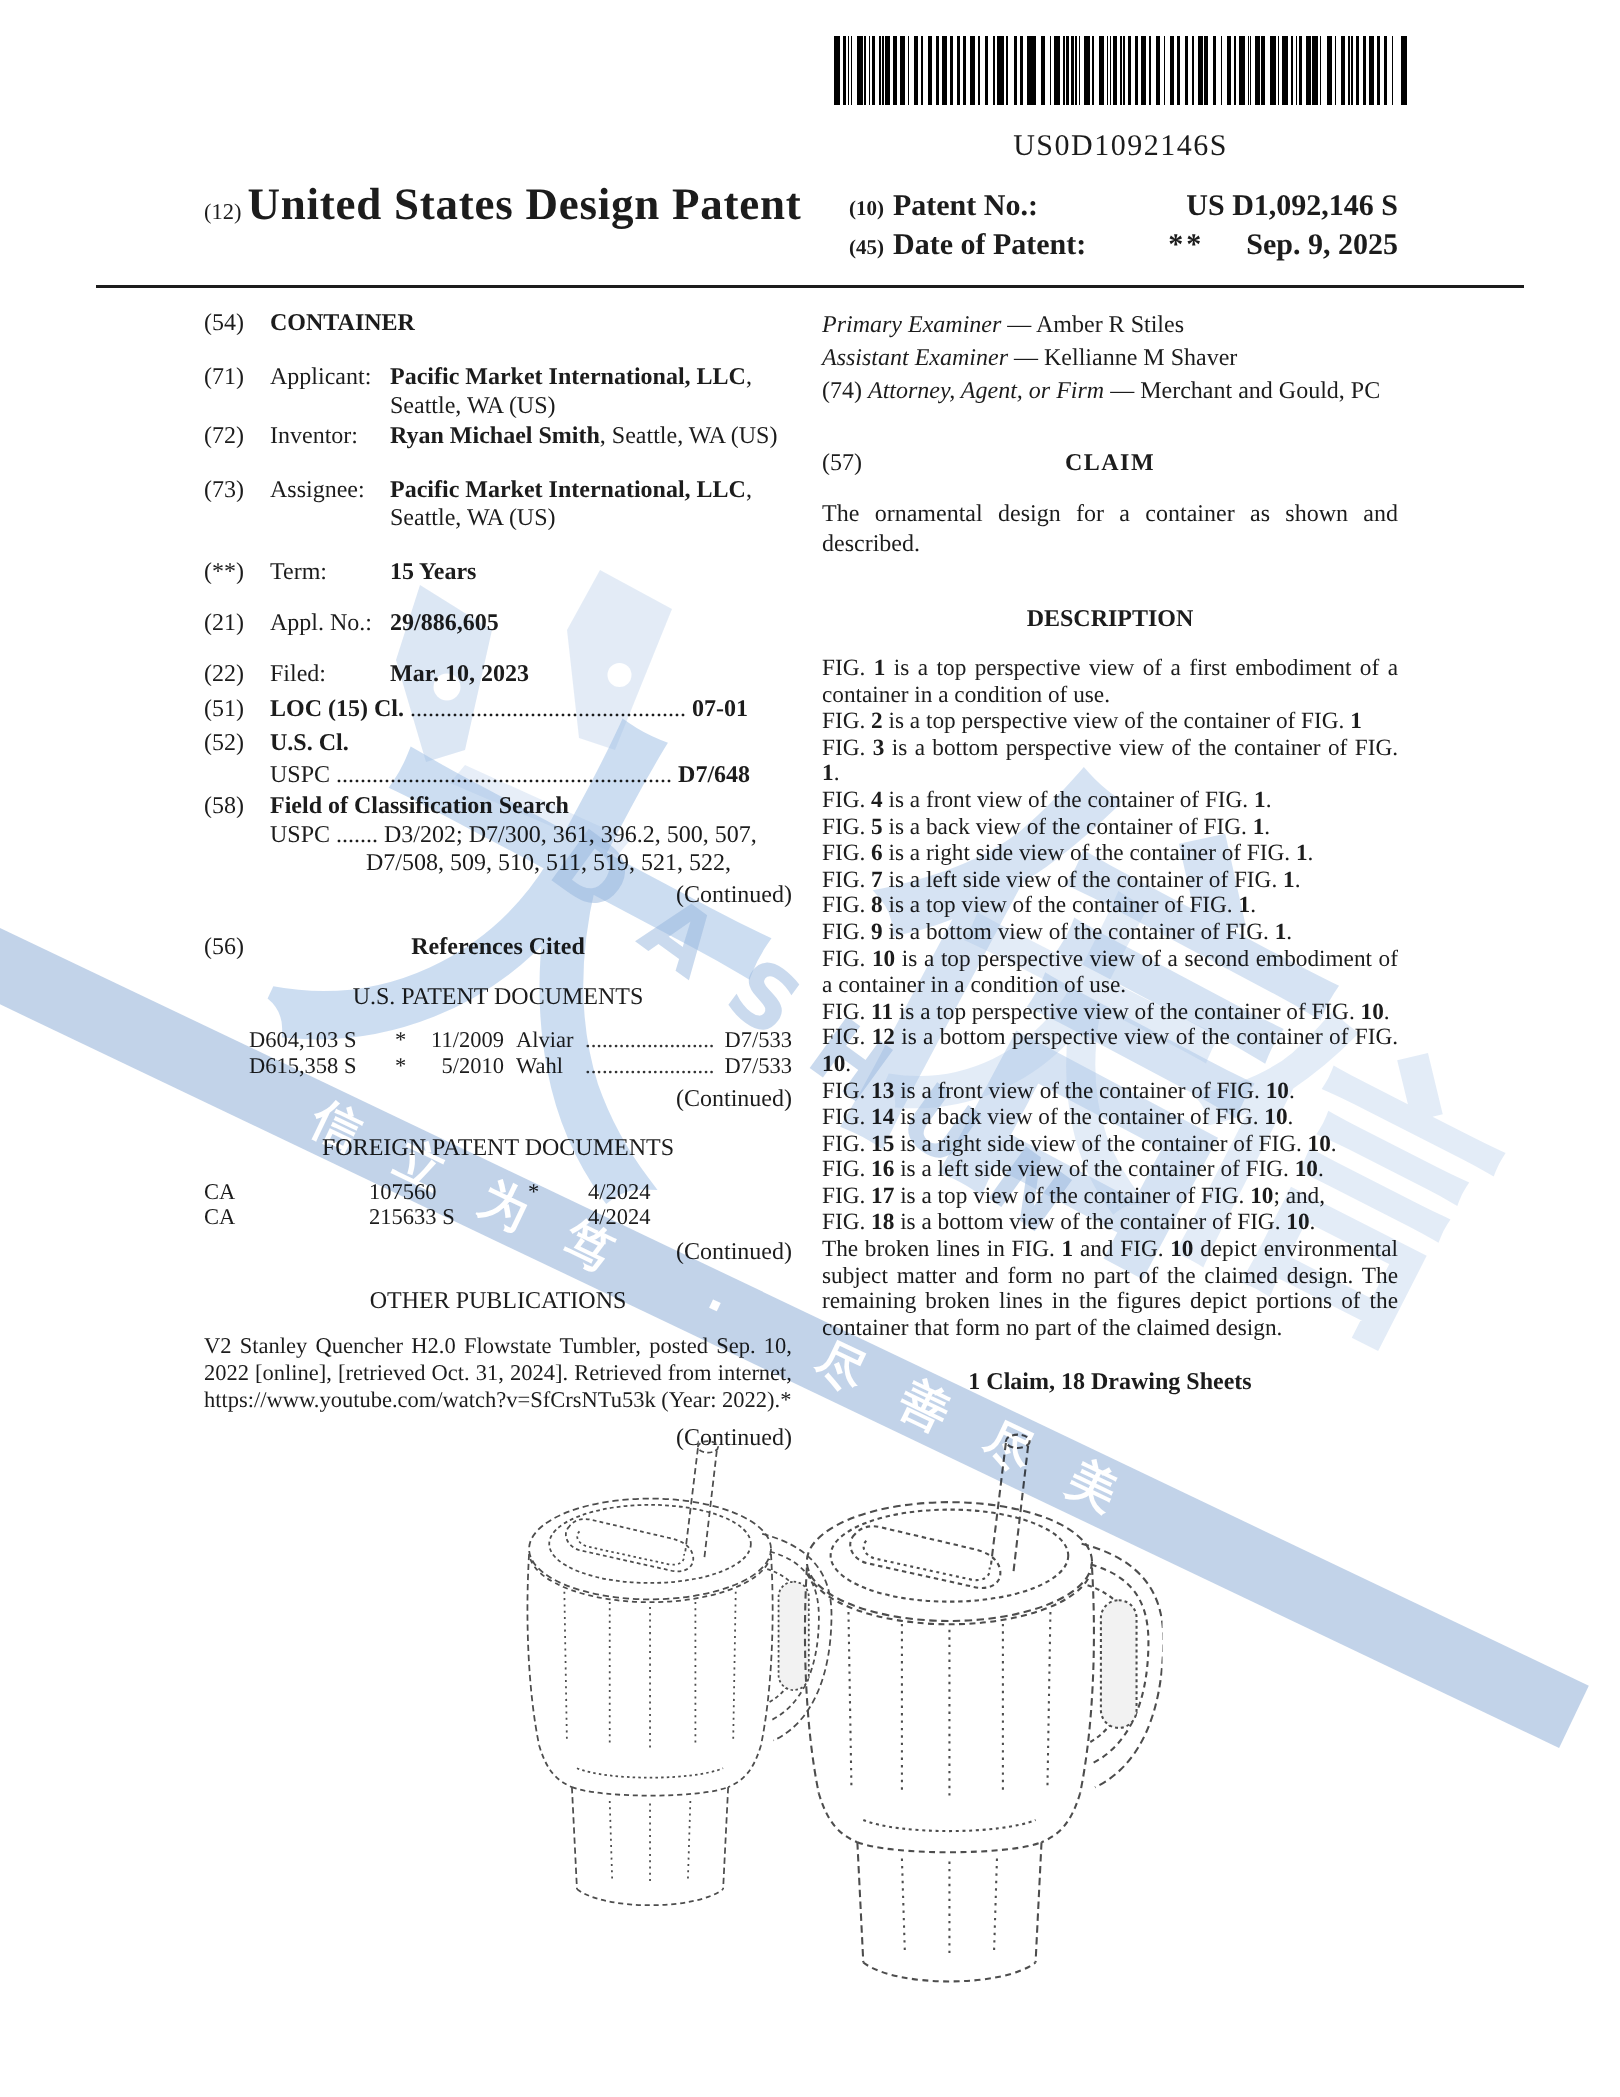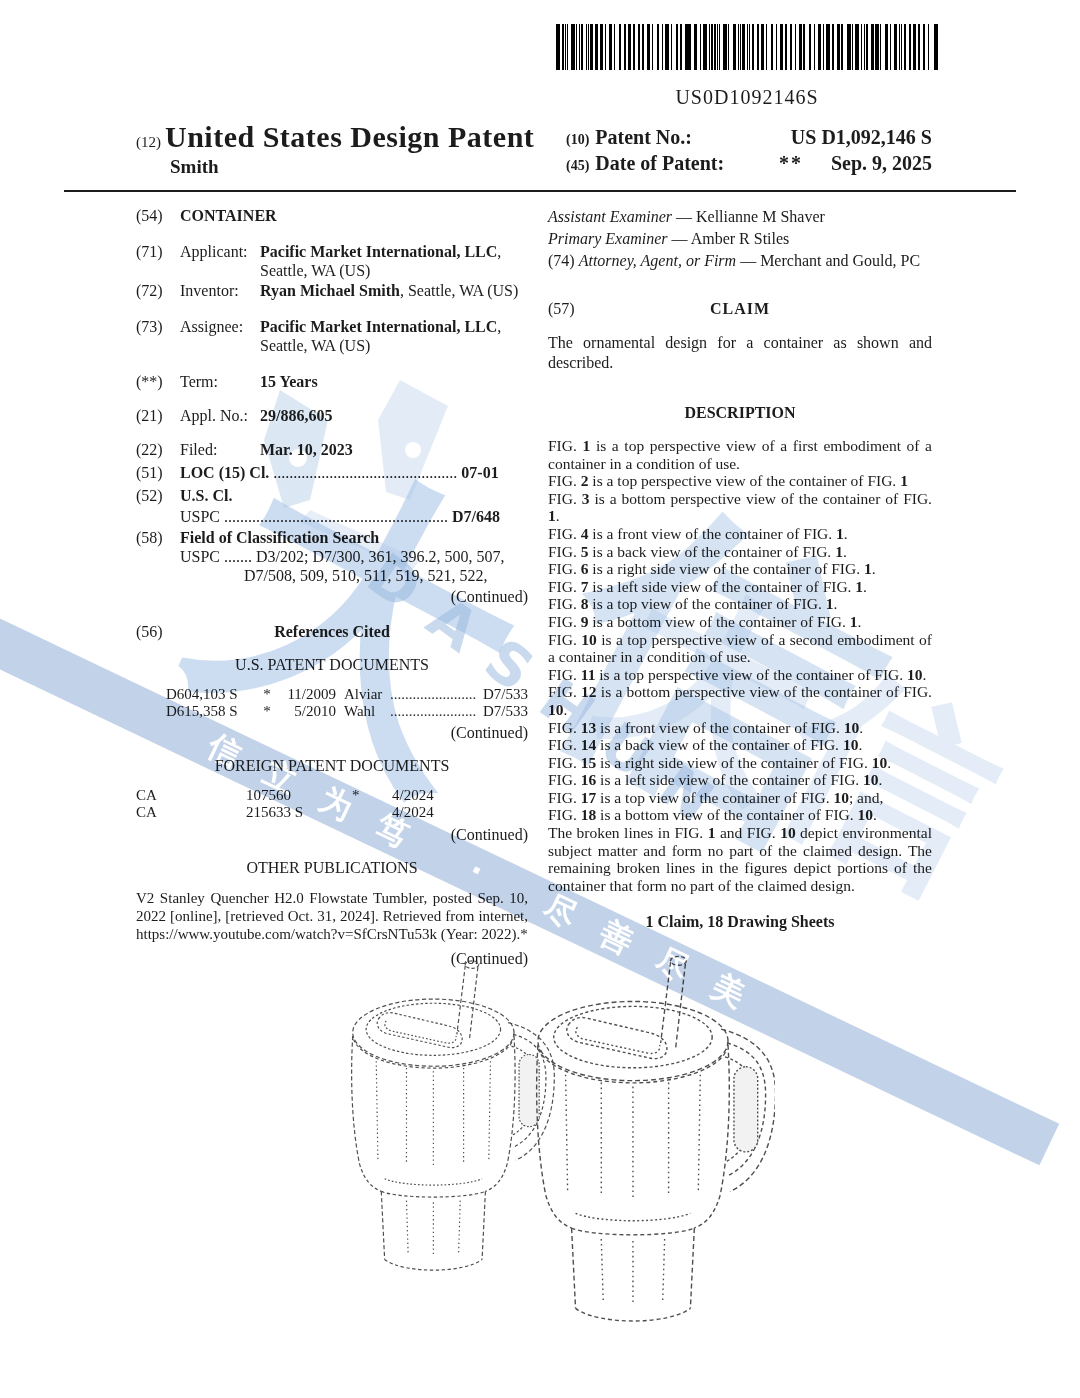--- a/index.html
+++ b/index.html
@@ -93,21 +93,20 @@
   <div class="barcode-wrap">
     <div class="barcode"></div>
     <div class="barcode-num">US0D1092146S</div>
   </div>
 
   <div class="hdr-left">
     <div>
       <span class="hdr-code">(12)</span>
       <span class="hdr-title">United States Design Patent</span>
     </div>
-    <div class="hdr-inventor">Smith</div>
   </div>
   <div class="hdr-right">
     <div class="hdr-row">
       <span class="small">(10)</span>
       <span class="lbl">Patent No.:</span>
       <span class="val">US D1,092,146 S</span>
     </div>
     <div class="hdr-row">
       <span class="small">(45)</span>
       <span class="lbl">Date of Patent:</span>
@@ -213,22 +212,22 @@
       <span class="f4">4/2024</span>
     </div>
     <div class="center" style="margin:4px 0 14px 0;">(Continued)</div>
 
     <div class="caps-head">OTHER PUBLICATIONS</div>
     <div class="pub">V2 Stanley Quencher H2.0 Flowstate Tumbler, posted Sep. 10, 2022 [online], [retrieved Oct. 31, 2024]. Retrieved from internet, https://www.youtube.com/watch?v=SfCrsNTu53k (Year: 2022).*</div>
     <div class="center" style="margin-top:6px;">(Continued)</div>
   </div>
 
   <div class="col-right">
+    <div class="exam" style="font-style:normal;"><i>Primary Examiner</i> — Amber R Stiles</div>
     <div class="exam"><i>Assistant Examiner</i> — Kellianne M Shaver</div>
-    <div class="exam" style="font-style:normal;"><i>Primary Examiner</i> — Amber R Stiles</div>
     <div class="exam">(74)  <i>Attorney, Agent, or Firm</i> — Merchant and Gould, PC</div>
 
     <div class="claim-head">
       <span class="num">(57)</span>
       <div class="tt">CLAIM</div>
     </div>
     <div class="claim-text">The ornamental design for a container as shown and described.</div>
 
     <div class="desc-head">DESCRIPTION</div>
     <div class="desc">

